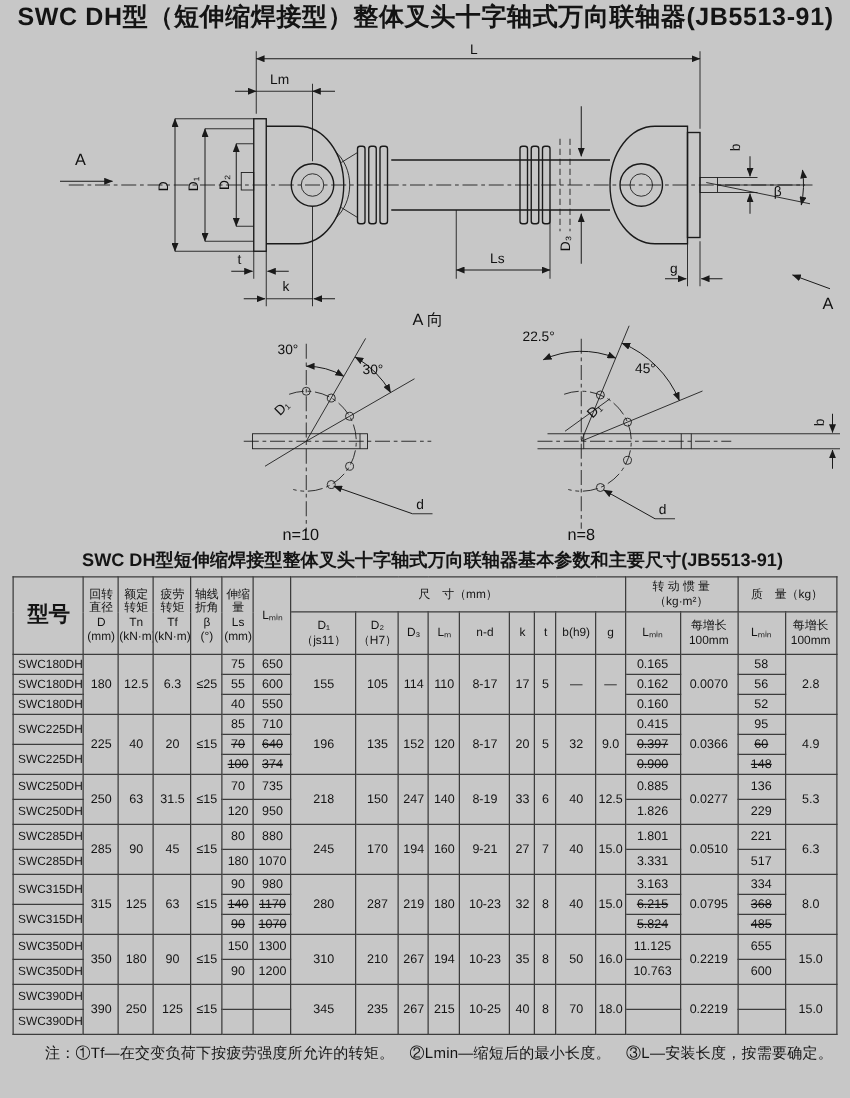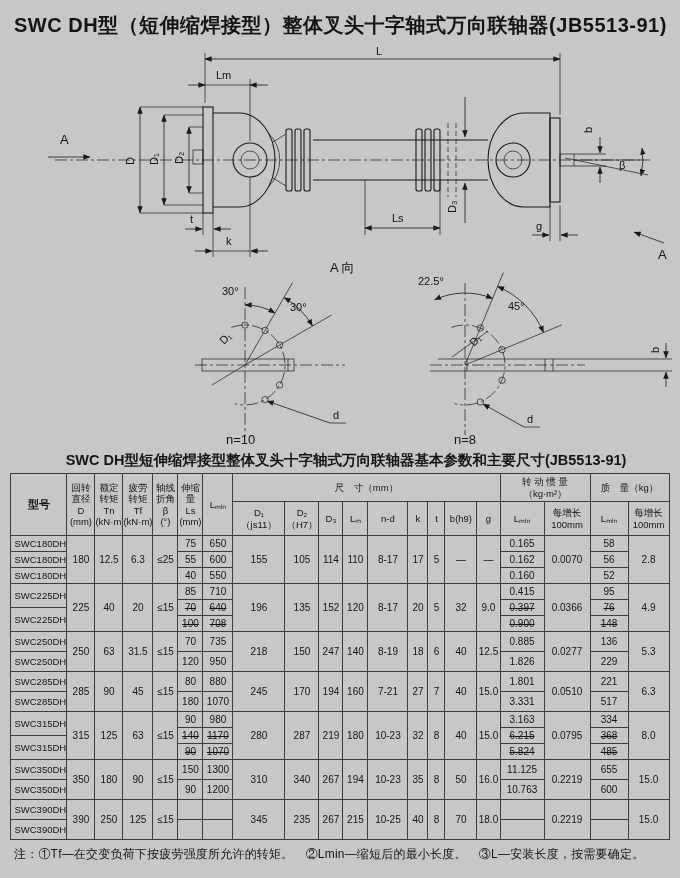--- a/index.html
+++ b/index.html
@@ -1,35 +1,35 @@
 <!DOCTYPE html>
 <html><head>
 <meta charset="utf-8">
 <style>
   html,body{margin:0;padding:0;}
   body{width:680px;height:878px;background:#c7c7c7;font-family:"Liberation Sans",sans-serif;color:#141414;overflow:hidden;}
   .page{width:680px;height:878px;position:relative;}
-  .title{padding:12px 10px 2px 14px;font-size:20px;font-weight:bold;letter-spacing:0.5px;white-space:nowrap;}
+  .title{padding:0 10px 2px 14px;font-size:20px;font-weight:bold;letter-spacing:0.5px;white-space:nowrap;}
   svg{display:block;}
   svg .ln{stroke:#1a1a1a;stroke-width:1.1;fill:none;}
   svg .thin{stroke:#1a1a1a;stroke-width:0.7;fill:none;}
   svg .dim{stroke:#1a1a1a;stroke-width:0.8;fill:none;}
   svg .cl{stroke-dasharray:12 3 3 3;}
   svg .dash{stroke-dasharray:5 3;}
   svg text{font-family:"Liberation Sans",sans-serif;font-size:11px;fill:#111;}
   svg text.big{font-size:13px;}
   .tbl-title{text-align:center;font-size:14.5px;font-weight:bold;margin:2px 0 3px 12px;}
   table{border-collapse:collapse;table-layout:fixed;width:658px;margin:0 auto;background:#c7c7c7;}
   th,td{border:1px solid #3c3c3c;text-align:center;padding:0;overflow:hidden;font-weight:normal;}
   th{font-size:9.5px;line-height:1.18;white-space:pre-line;}
-  th.hm{font-size:11px;font-weight:bold;}
+  th.hm{font-size:17px;font-weight:bold;}
   td{font-size:10px;}
   td.model{text-align:left;padding-left:3px;font-size:9.5px;}
   td.struck{text-decoration:line-through;}
-  .note{font-size:12px;padding:6px 8px 0 14px;letter-spacing:0.2px;}
+  .note{font-size:12px;padding:6px 8px 0 14px;letter-spacing:0.2px;margin-left:22px;}
 </style>
 </head>
 <body>
 
 <div class="page">
 
   <div class="title">SWC DH型（短伸缩焊接型）整体叉头十字轴式万向联轴器(JB5513-91)</div>
 
   <svg width="680" height="408" viewBox="0 0 680 400">
     <defs>
@@ -316,46 +316,46 @@
           <td rowspan="2">0.415</td>
           <td rowspan="6">0.0366</td>
           <td rowspan="2">95</td>
           <td rowspan="6">4.9</td>
         </tr>
         <tr style="height: 8px;"></tr>
         <tr style="height: 8px;">
           <td rowspan="2" class="struck">70</td>
           <td rowspan="2" class="struck">640</td>
           <td rowspan="2" class="struck">0.397</td>
-          <td rowspan="2" class="struck">76</td>
+          <td rowspan="2" class="struck">60</td>
         </tr>
         <tr style="height: 8px;">
           <td rowspan="3" class="model">SWC225DH2</td>
         </tr>
         <tr style="height: 8px;">
           <td rowspan="2" class="struck">100</td>
-          <td rowspan="2" class="struck">708</td>
+          <td rowspan="2" class="struck">374</td>
           <td rowspan="2" class="struck">0.900</td>
           <td rowspan="2" class="struck">148</td>
         </tr>
         <tr style="height: 8px;"></tr>
         <tr style="height: 20px;">
           <td class="model">SWC250DH1</td>
           <td rowspan="2">250</td>
           <td rowspan="2">63</td>
           <td rowspan="2">31.5</td>
           <td rowspan="2">≤15</td>
           <td>70</td>
           <td>735</td>
           <td rowspan="2">218</td>
           <td rowspan="2">150</td>
           <td rowspan="2">247</td>
           <td rowspan="2">140</td>
           <td rowspan="2">8-19</td>
-          <td rowspan="2">18</td>
+          <td rowspan="2">33</td>
           <td rowspan="2">6</td>
           <td rowspan="2">40</td>
           <td rowspan="2">12.5</td>
           <td>0.885</td>
           <td rowspan="2">0.0277</td>
           <td>136</td>
           <td rowspan="2">5.3</td>
         </tr>
         <tr style="height: 20px;">
           <td class="model">SWC250DH2</td>
@@ -369,21 +369,21 @@
           <td rowspan="2">285</td>
           <td rowspan="2">90</td>
           <td rowspan="2">45</td>
           <td rowspan="2">≤15</td>
           <td>80</td>
           <td>880</td>
           <td rowspan="2">245</td>
           <td rowspan="2">170</td>
           <td rowspan="2">194</td>
           <td rowspan="2">160</td>
-          <td rowspan="2">7-21</td>
+          <td rowspan="2">9-21</td>
           <td rowspan="2">27</td>
           <td rowspan="2">7</td>
           <td rowspan="2">40</td>
           <td rowspan="2">15.0</td>
           <td>1.801</td>
           <td rowspan="2">0.0510</td>
           <td>221</td>
           <td rowspan="2">6.3</td>
         </tr>
         <tr style="height: 20px;">
@@ -434,21 +434,21 @@
         <tr style="height: 8px;"></tr>
         <tr style="height: 20px;">
           <td class="model">SWC350DH1</td>
           <td rowspan="2">350</td>
           <td rowspan="2">180</td>
           <td rowspan="2">90</td>
           <td rowspan="2">≤15</td>
           <td>150</td>
           <td>1300</td>
           <td rowspan="2">310</td>
-          <td rowspan="2">340</td>
+          <td rowspan="2">210</td>
           <td rowspan="2">267</td>
           <td rowspan="2">194</td>
           <td rowspan="2">10-23</td>
           <td rowspan="2">35</td>
           <td rowspan="2">8</td>
           <td rowspan="2">50</td>
           <td rowspan="2">16.0</td>
           <td>11.125</td>
           <td rowspan="2">0.2219</td>
           <td>655</td>

